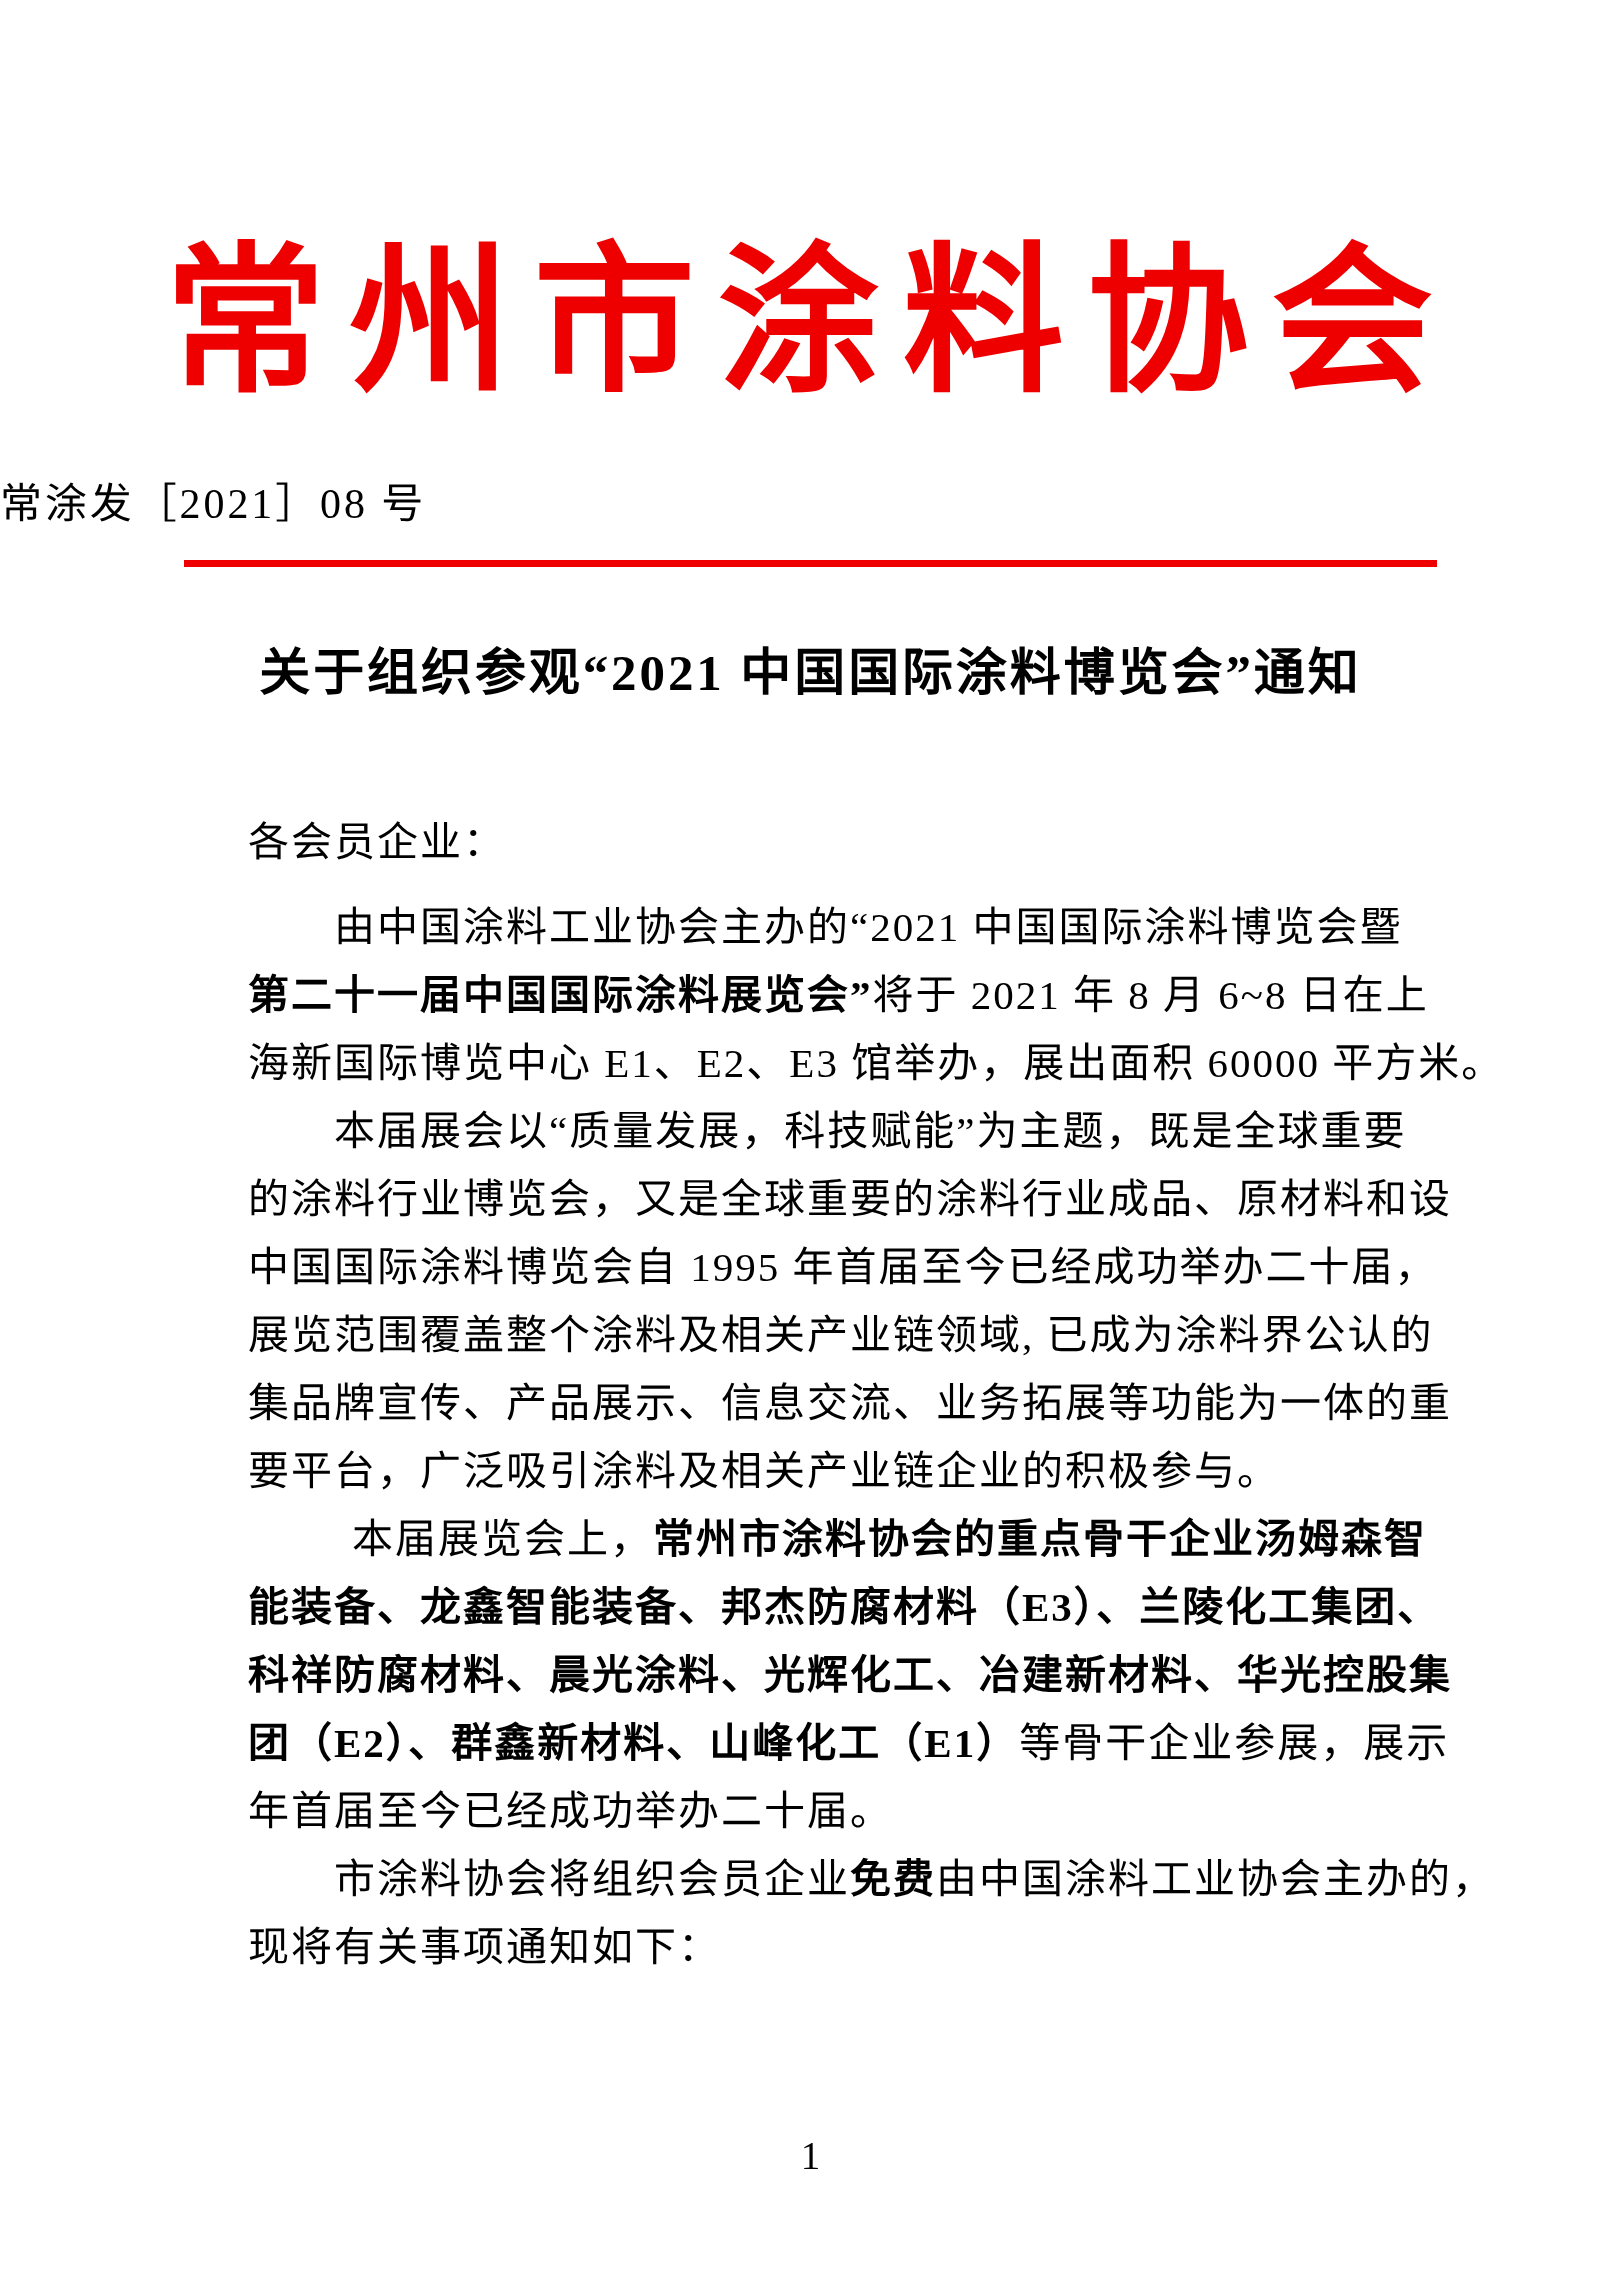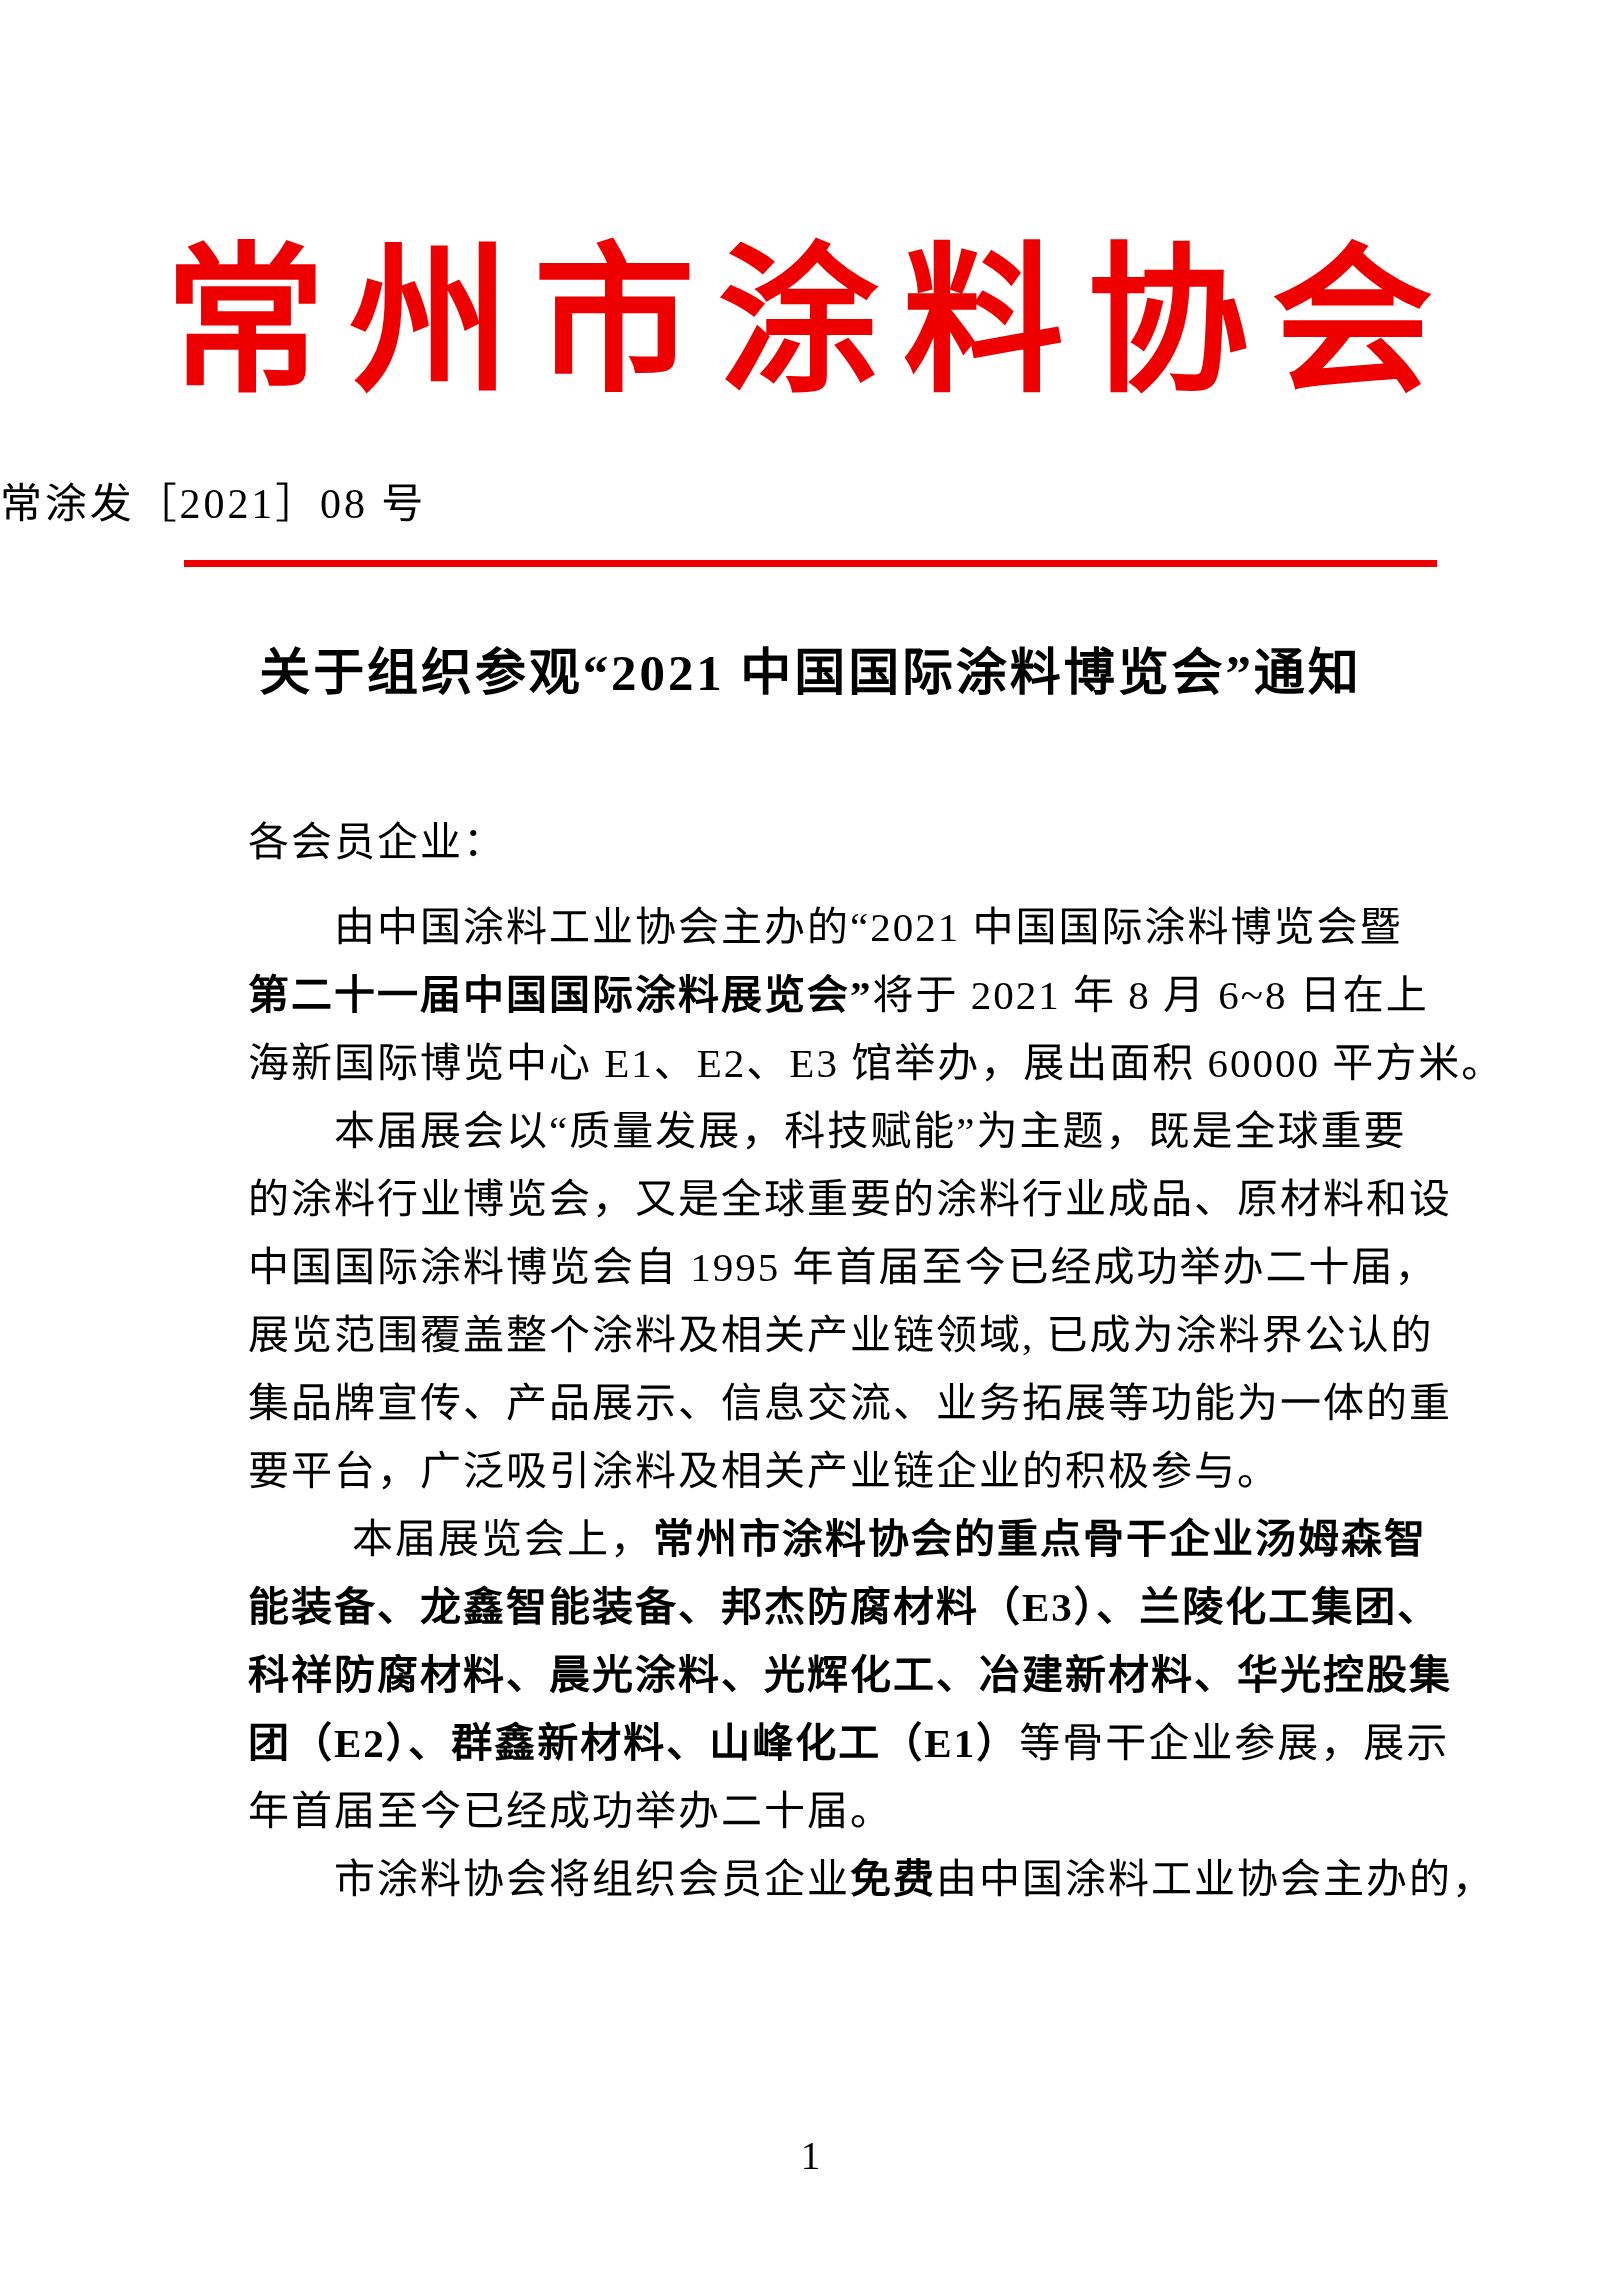--- a/index.html
+++ b/index.html
@@ -98,18 +98,19 @@
       <div class="body-line"><span class="seg">中国国际涂料博览会自 1995 年首届至今已经成功举办二十届，</span></div>
       <div class="body-line"><span class="seg">展览范围覆盖整个涂料及相关产业链领域, 已成为涂料界公认的</span></div>
       <div class="body-line"><span class="seg">集品牌宣传、产品展示、信息交流、业务拓展等功能为一体的重</span></div>
       <div class="body-line"><span class="seg">要平台，广泛吸引涂料及相关产业链企业的积极参与。</span></div>
       <div class="body-line indent-lg"><span class="seg">本届展览会上，</span><span class="seg-bold">常州市涂料协会的重点骨干企业汤姆森智</span></div>
       <div class="body-line"><span class="seg-bold">能装备、龙鑫智能装备、邦杰防腐材料（E3）、兰陵化工集团、</span></div>
       <div class="body-line"><span class="seg-bold">科祥防腐材料、晨光涂料、光辉化工、冶建新材料、华光控股集</span></div>
       <div class="body-line"><span class="seg-bold">团（E2）、群鑫新材料、山峰化工（E1）</span><span class="seg">等骨干企业参展，展示</span></div>
       <div class="body-line"><span class="seg">年首届至今已经成功举办二十届。</span></div>
       <div class="body-line indent-std"><span class="seg">市涂料协会将组织会员企业</span><span class="seg-bold">免费</span><span class="seg">由中国涂料工业协会主办的，</span></div>
+      <div class="body-line"><span class="seg">现将有关事项通知如下：</span></div>
     </div>
 
   <div class="page-number">1</div>
 
 </div>
 
 
 </body></html>

